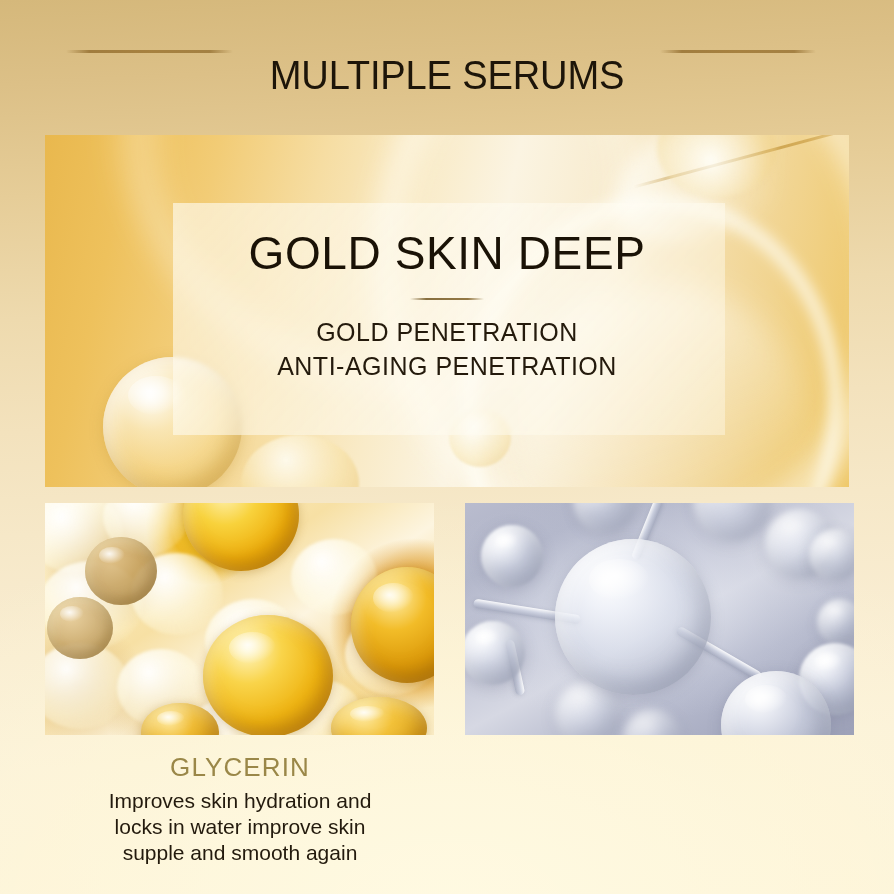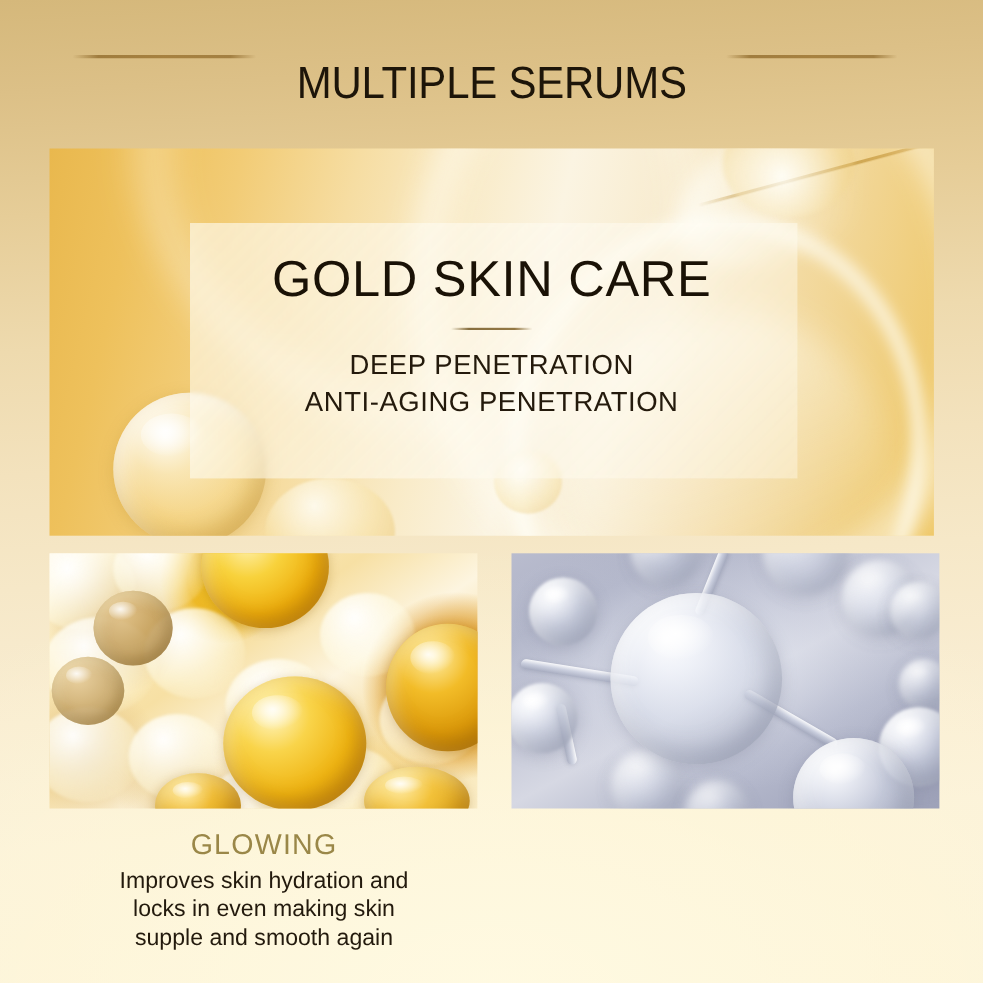--- a/index.html
+++ b/index.html
@@ -282,23 +282,23 @@
     <div class="hero-swirl" id="filament"></div>
 
     <div id="hero-bubble-tr"></div>
     <div id="hero-bubble-small"></div>
     <div id="hero-bubble-mid"></div>
     <div id="hero-bubble-big"></div>
 
     <div id="hero-panel"></div>
 
     <div id="hero-text">
-      <div id="hero-title">GOLD SKIN CARE</div>
+      <div id="hero-title">GOLD SKIN DEEP</div>
       <div id="hero-divider"></div>
-      <div class="hero-sub" id="hero-sub-1">DEEP PENETRATION</div>
+      <div class="hero-sub" id="hero-sub-1">GOLD PENETRATION</div>
       <div class="hero-sub" id="hero-sub-2">ANTI-AGING PENETRATION</div>
     </div>
   </div>
 
   <div class="ing-photo" id="photo-glycerin">
 
     <div class="cell" style="left:-18px; top:-10px;  width:96px;  height:80px;"></div>
     <div class="cell" style="left:58px;  top:-24px;  width:86px;  height:76px;"></div>
     <div class="cell" style="left:-6px;  top:58px;   width:104px; height:88px;"></div>
     <div class="cell" style="left:86px;  top:50px;   width:92px;  height:82px;"></div>
@@ -345,20 +345,20 @@
 
     <div class="sphere" style="left:16px;  top:22px;  width:62px;  height:62px;  filter:blur(1.4px);"></div>
     <div class="sphere" style="left:-4px;  top:118px; width:64px;  height:64px;  filter:blur(1.4px);"></div>
     <div class="sphere" style="left:334px; top:140px; width:72px;  height:72px;  filter:blur(1.6px);"></div>
 
     <div class="sphere" style="left:256px; top:168px; width:110px; height:108px;"></div>
     <div class="sphere" style="left:90px;  top:36px;  width:156px; height:156px;"></div>
   </div>
 
   <div class="caption" id="caption-glycerin">
-    <div class="ing-name">GLOWING</div>
+    <div class="ing-name">GLYCERIN</div>
     <div class="ing-desc">Improves skin hydration and
-locks in even  making skin
+locks in water  improve skin
 supple and smooth again</div>
   </div>
 
 
 </div>
 
 </body></html>

